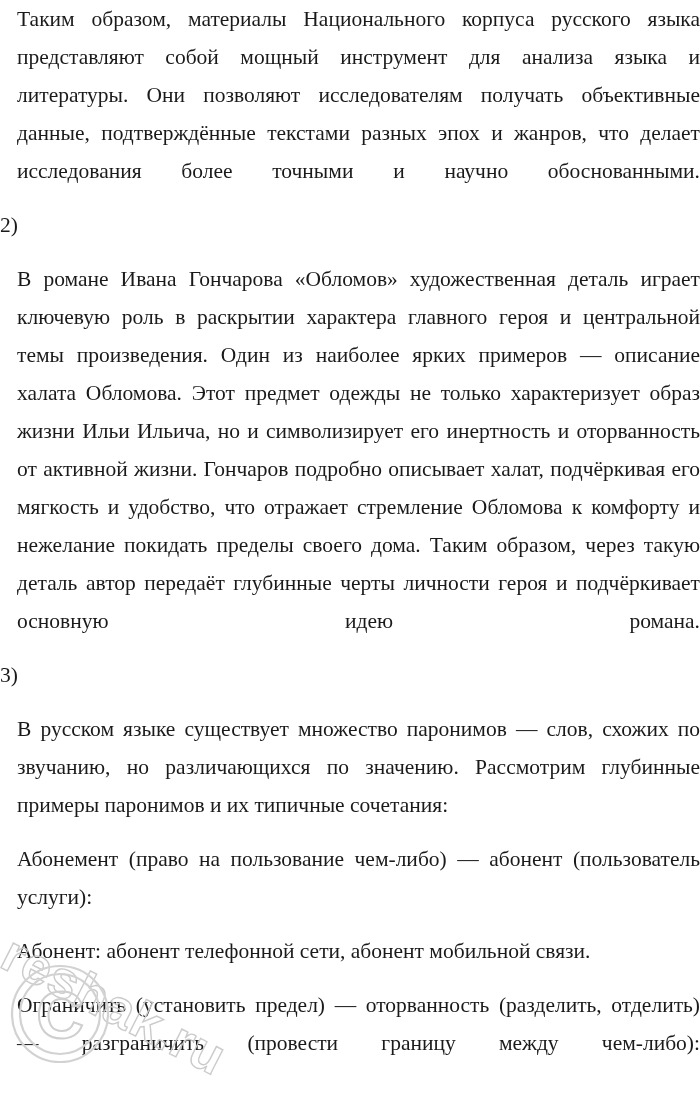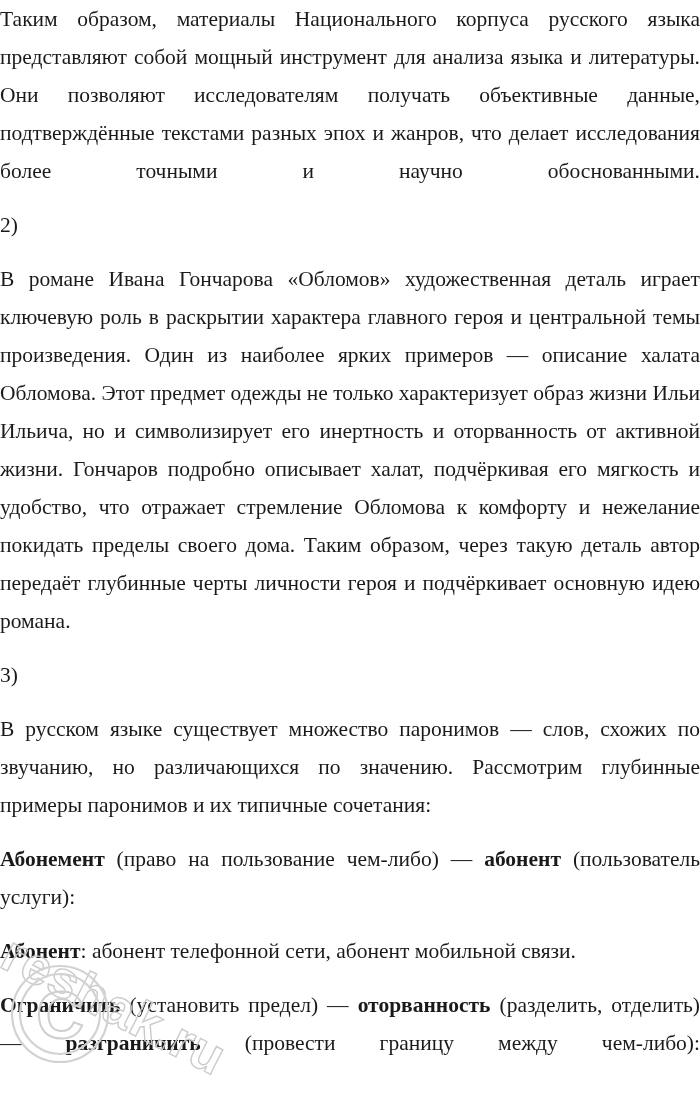--- a/index.html
+++ b/index.html
@@ -73,23 +73,23 @@
     hyphens: none;
     word-spacing: 0px;
   }
   p.num {
     margin: 0 0 16px 0;
     font-size: 21.5px;
     line-height: 38px;
     text-align: left;
   }
   
-  p.para { text-align-last: left; }
+  p.para { text-align-last: left; padding-left: 17px; }
   p.para.stretch { text-align-last: justify; }
-  b, .b { font-weight: 700; }
+  b, .b { font-weight: 400; }
 </style>
 </head>
 <body>
 
 <div id="page">
 
   <div class="watermark-layer">
     <div class="wm-text">reshak.ru</div>
     <svg class="wm-copy" viewBox="0 0 104 104">
       <circle cx="52" cy="52" r="48" fill="none" stroke="#d2d2d2" stroke-width="2.2"></circle>

